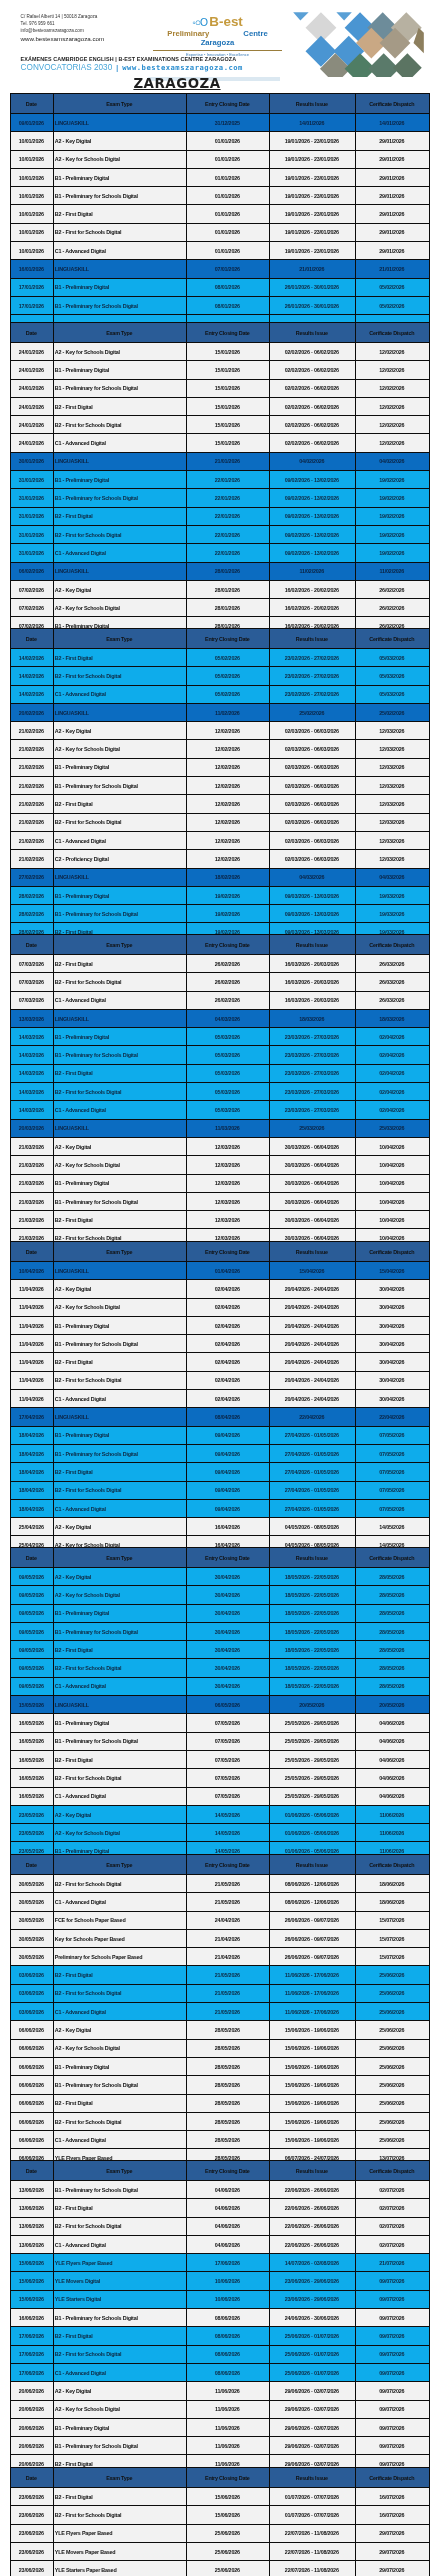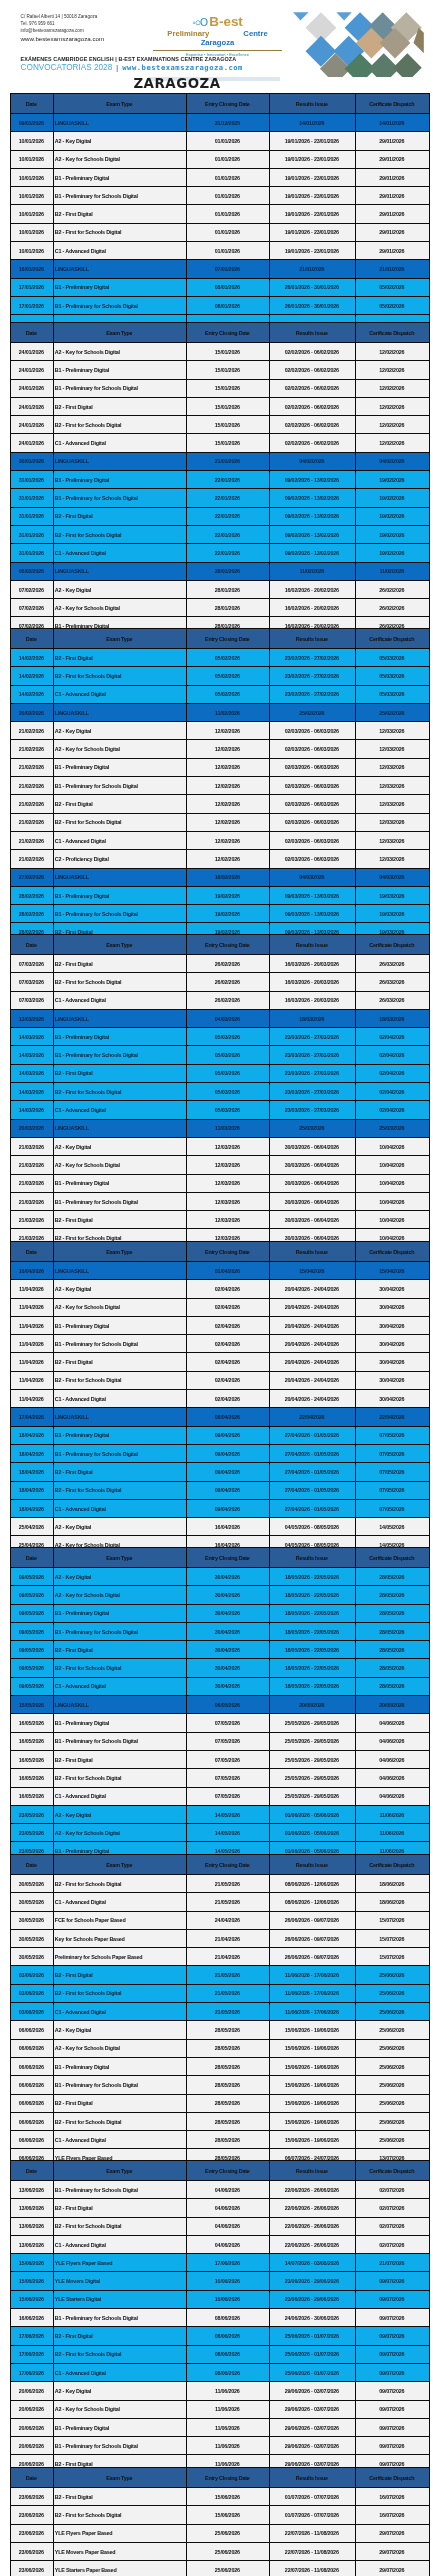--- a/index.html
+++ b/index.html
@@ -12,21 +12,21 @@
   .brand .bname { font-size:13.4px; font-weight:bold; color:#c59a3d; }
   .brand .bsub { font-size:7.7px; font-weight:bold; color:#a78033; line-height:9.3px; }
   .brand .bsub .c { color:#1f73b7;margin-left:32px; }
   .brand .line { height:0.5px; background:#9a7d3b; margin:2.1px 3.1px 2.1px 3.1px; }
   .brand .tag { font-size:4.1px; color:#3c7db8; }
   .strap1 { position:absolute; left:20.6px; top:56px; font-size:5.4px; font-weight:bold; color:#222; letter-spacing:0.1px; }
   .strap2 { position:absolute; left:20.6px; top:63px; font-size:8.2px; color:#4aa7d9; }
   .strap2 .sep { color:#2d8fd0; margin:0 4.1px; font-weight:bold; font-size:6.7px; }
   .strap2 .url { color:#2d8fd0; font-weight:bold; font-size:7.2px; letter-spacing:0.5px; font-family:"DejaVu Sans Mono", monospace; }
   .diamonds { position:absolute; left:289px; top:5.2px; width:139px; height:72px; }
-  .city-title { position:absolute; left:0; top:76px; width:354px; text-align:center; font-family:"DejaVu Sans", sans-serif; font-weight:bold; font-size:13.4px; color:#1f1f1f; letter-spacing:0.5px; }
+  .city-title { position:absolute; left:0; top:76px; width:354px; text-align:center; font-family:"DejaVu Sans", sans-serif; font-weight:bold; font-size:13.4px; color:#1f1f1f; letter-spacing:0.5px;text-decoration:underline; }
   .banner-shade { position:absolute; left:148px; top:77px; width:132px; height:4.1px; background:#dbe8f1; }
 
   table.sched { position:absolute; left:9.8px; width:420px; border-collapse:collapse; font-family:"Liberation Sans", sans-serif; font-weight:bold; font-size:5.4px; letter-spacing:-0.2px; table-layout:fixed; }
   table.sched td, table.sched th { border:1px solid #0c0c0c; padding:0 3.1px 0 2.1px; height:17.3px; white-space:nowrap; overflow:hidden; }
   table.sched th { background:#2a5c97; color:#111; font-size:5.4px; height:19px; text-align:center; }
   table.sched td.c { text-align:center; }
   table.sched td.l { text-align:left; padding-left:1px; }
   tr.white td { background:#f2f2f2; color:#111; }
   tr.light td { background:#0eaceb; color:#0f2a44; }
   tr.ling td { background:#0b6cc1; color:#0b2343; }
@@ -43,21 +43,21 @@
     <div class="web">www.bestexamszaragoza.com</div>
   </div>
   <div class="brand">
     <div><span class="circles">◦○O</span> <span class="bname">B-est</span></div>
     <div class="bsub"><span>Preliminary</span> <span class="c">Centre Zaragoza</span></div>
     <div class="line"></div>
     <div class="tag">Expertise • Innovation • Excellence</div>
   </div>
   <div class="strap1">EXÁMENES CAMBRIDGE ENGLISH  |  B-EST EXAMINATIONS CENTRE ZARAGOZA</div>
   <div class="strap2">
-    <span>CONVOCATORIAS 2028</span><span class="sep">|</span><span class="url">www.bestexamszaragoza.com</span>
+    <span>CONVOCATORIAS 2030</span><span class="sep">|</span><span class="url">www.bestexamszaragoza.com</span>
   </div>
   <svg class="diamonds" viewBox="0 0 270 140">
     <polygon points="8,14 38,14 22,30" fill="#5aa0d6"></polygon>
     <polygon points="62,14 92,44 62,74 32,44" fill="#d7d7d7"></polygon>
     <polygon points="92,14 122,14 107,30" fill="#5aa0d6"></polygon>
     <polygon points="138,14 168,44 138,74 108,44" fill="#4a95d2"></polygon>
     <polygon points="182,14 212,44 182,74 152,44" fill="#6d8c9a"></polygon>
     <polygon points="228,14 258,44 228,74 198,44" fill="#b7b1a1"></polygon>
     <polygon points="160,44 190,74 160,104 130,74" fill="#c9a884"></polygon>
     <polygon points="206,44 236,74 206,104 176,74" fill="#a59a86"></polygon>

